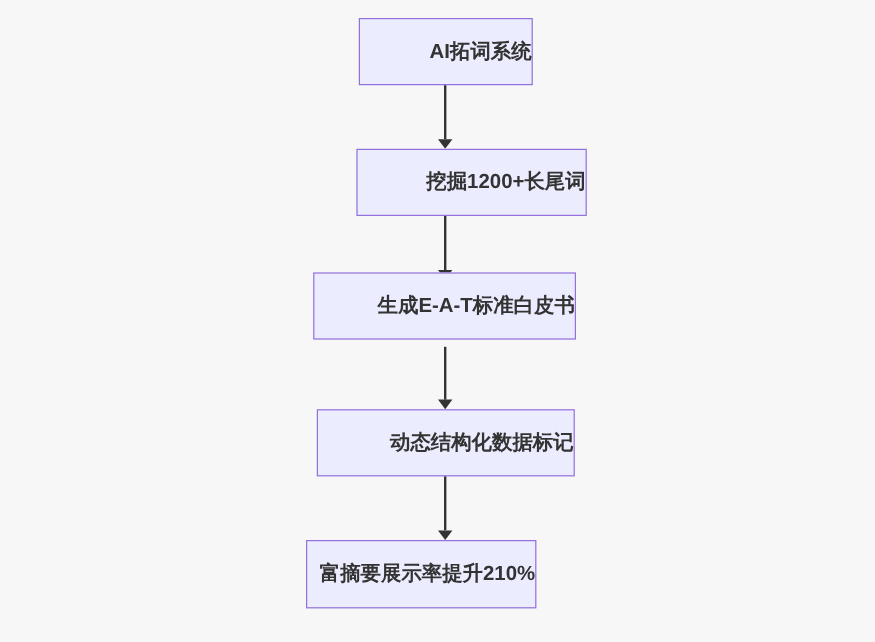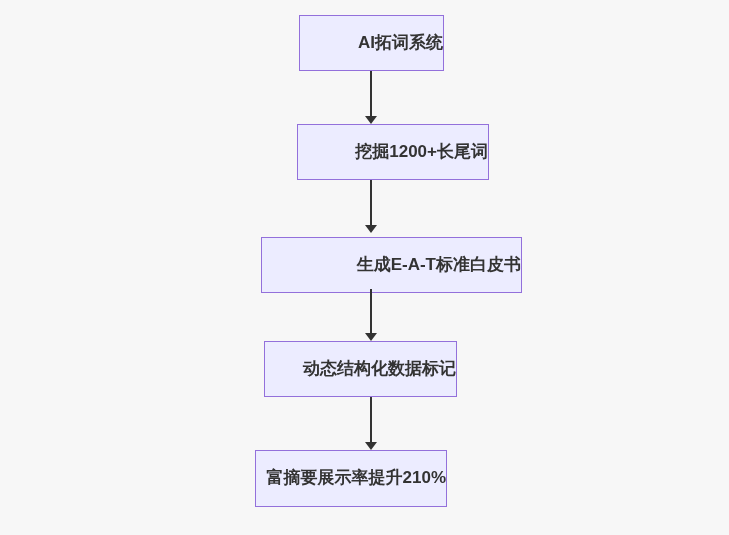--- a/index.html
+++ b/index.html
@@ -27,22 +27,22 @@
   }
   .node-label {
     color: var(--node-text, #333333);
     font-size: 17px;
     line-height: 1.2;
     white-space: nowrap;
     text-align: center;
   }
   .node-1 { left: 299px; top: 15px;  width: 145px; height: 56px; }
   .node-2 { left: 275px; top: 124px; width: 192px; height: 56px; margin-left: 22px; }
-  .node-3 { left: 261px; top: 237px; width: 261px; height: 56px; }
-  .node-4 { left: 264px; top: 341px; width: 193px; height: 56px; }
+  .node-3 { left: 261px; top: 227px; width: 219px; height: 56px; }
+  .node-4 { left: 264px; top: 341px; width: 215px; height: 56px; }
   .node-5 { left: 255px; top: 450px; width: 192px; height: 57px; }
 
   .edge {
     position: absolute;
     left: 365px;        
     width: 12px;
     display: flex;
     flex-direction: column;
     align-items: center;
   }

